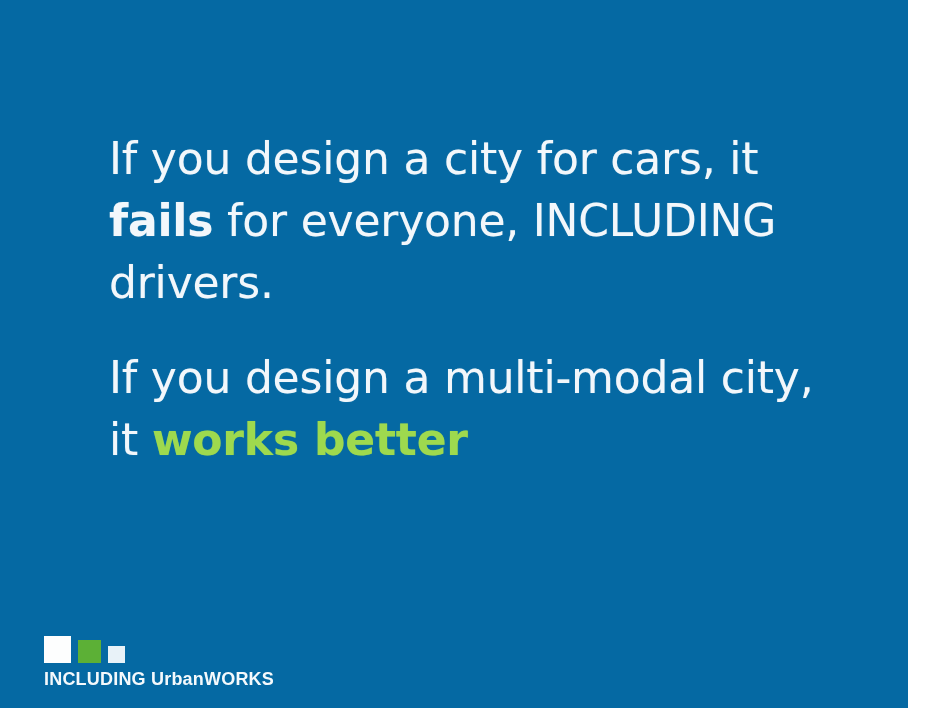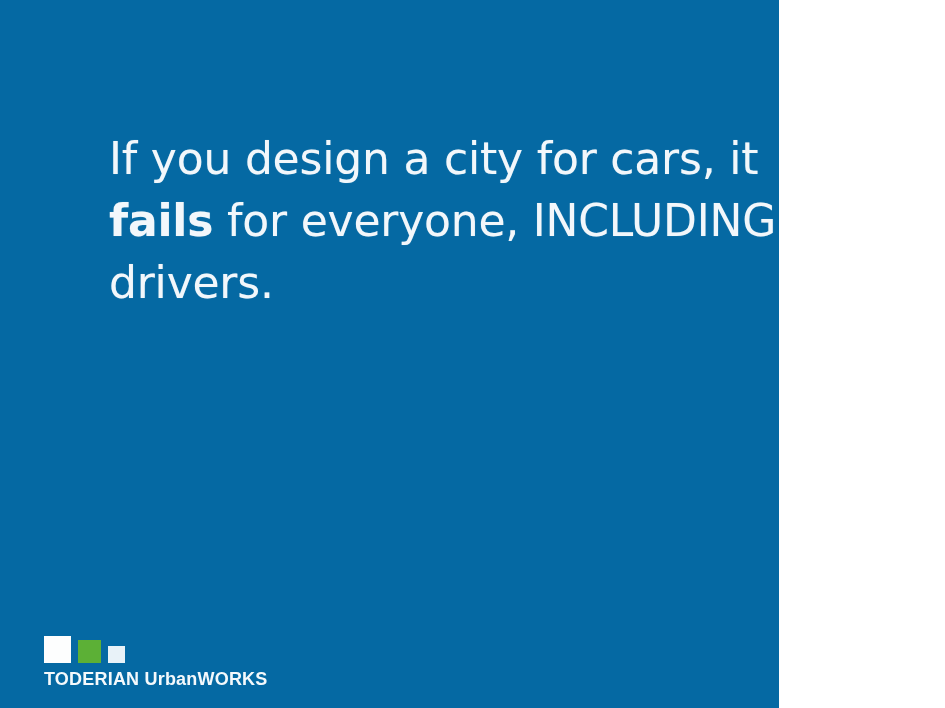--- a/index.html
+++ b/index.html
@@ -3,21 +3,21 @@
 <meta charset="utf-8">
 <style>
   html, body {
     margin: 0;
     padding: 0;
     background: #ffffff;
   }
 
   #slide {
     position: relative;
-    width: 779px;
+    width: 908px;
     height: 708px;
     overflow: hidden;
     background: #0569a3;
     font-family: "DejaVu Sans", sans-serif;
     -webkit-font-smoothing: antialiased;
   }
 
   
   #quote-block {
     position: absolute;
@@ -113,28 +113,29 @@
 </style>
 </head>
 <body>
 
 <div id="slide">
 
   <div id="quote-block">
 
     <p class="quote-paragraph" id="quote-paragraph-1"><span>If you design a city for cars, it </span><span class="emphasis-bold">fails</span><span> for everyone, INCLUDING drivers.</span></p>
 
+    <p class="quote-paragraph" id="quote-paragraph-2"><span>If you design a multi-modal city, it </span><span class="accent-green-bold">works better</span><span class="accent-green"></span></p>
 
   </div>
 
   <div id="logo">
 
     <div id="logo-marks">
       <span class="logo-square" id="logo-square-large"></span>
       <span class="logo-square" id="logo-square-medium"></span>
       <span class="logo-square" id="logo-square-small"></span>
     </div>
 
-    <div id="logo-wordmark"><span class="wordmark-strong">TODERIAN</span><span class="wordmark-light"> Urban</span><span class="wordmark-strong">WORKS</span></div>
+    <div id="logo-wordmark"><span class="wordmark-strong">INCLUDING</span><span class="wordmark-light"> Urban</span><span class="wordmark-strong">WORKS</span></div>
 
   </div>
 
 </div>
 
 </body></html>

